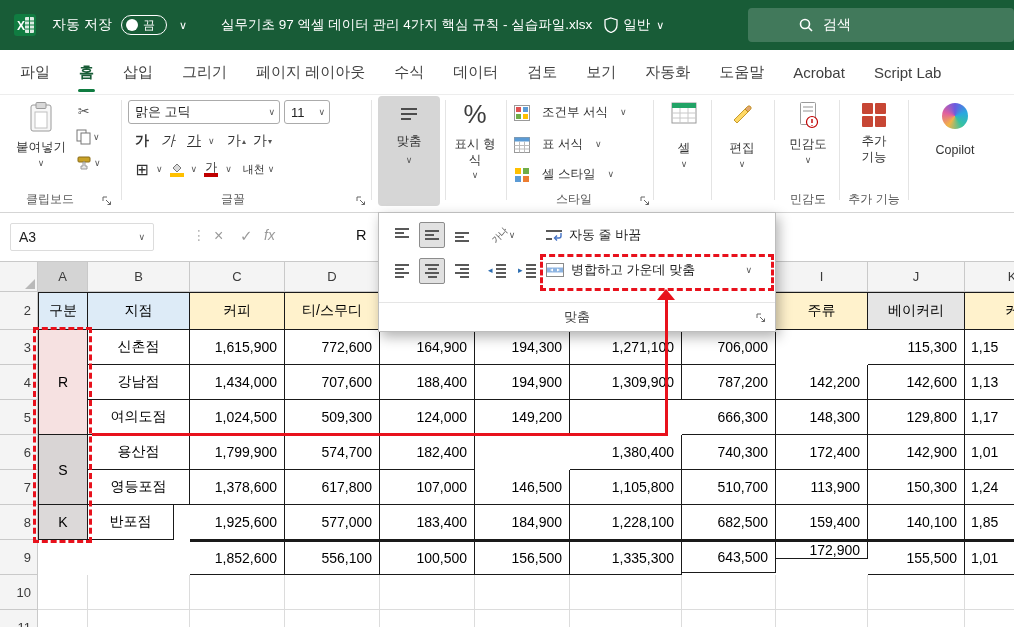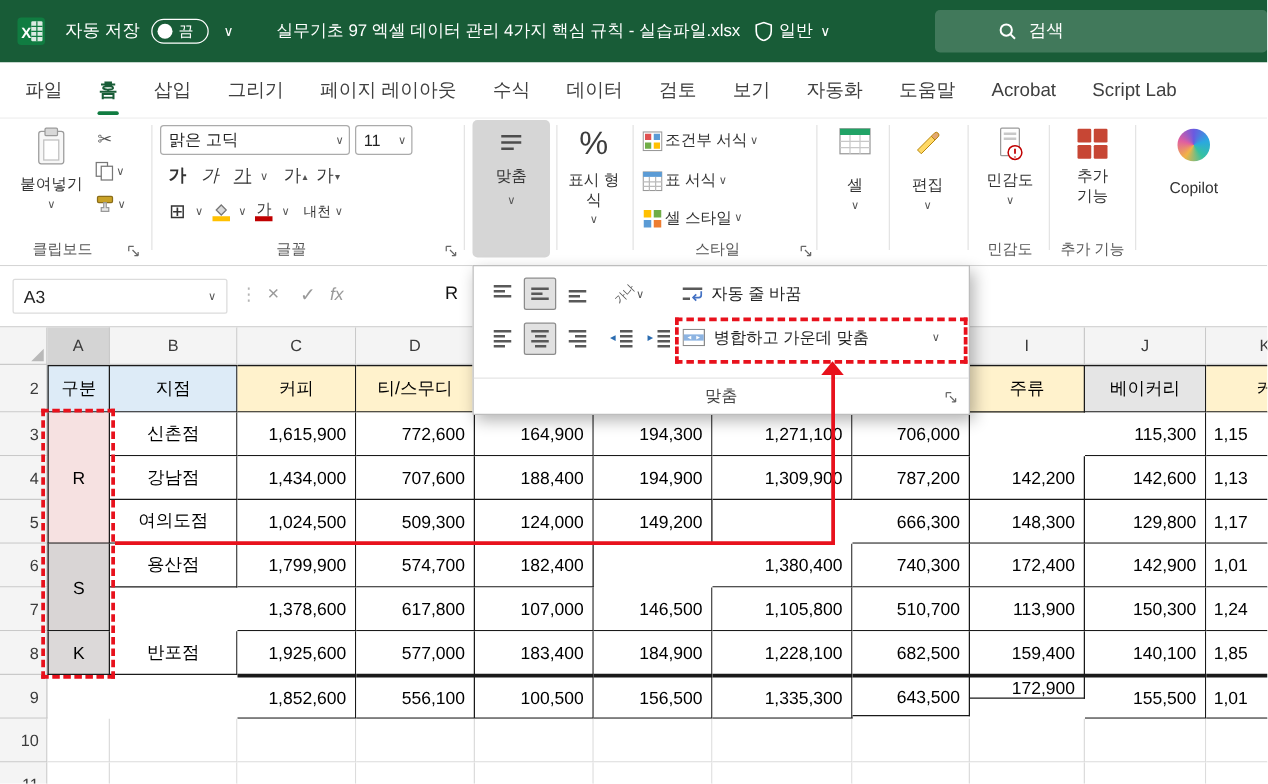--- a/index.html
+++ b/index.html
@@ -38,38 +38,38 @@
   .big-btn{position:absolute;display:flex;flex-direction:column;align-items:center;cursor:default;}
   .big-btn .ic{margin-top:6px;}
   .big-btn .lbl{margin-top:7px;font-size:12.5px;color:#333;white-space:nowrap;text-align:center;line-height:1.25;}
   .chev{font-size:9px;color:#555;line-height:1;}
   .big-btn .chev{margin-top:3px;}
   .combo{position:absolute;height:24px;background:#fff;border:1px solid #ABABAB;border-radius:3px;
          display:flex;align-items:center;font-size:13px;color:#222;padding-left:6px;}
   .combo .chev{position:absolute;right:4px;}
   .f-row{position:absolute;display:flex;align-items:center;gap:2px;}
   .fmt-btn{height:24px;min-width:24px;display:flex;align-items:center;justify-content:center;font-size:14px;color:#333;gap:1px;}
-  .styles-row{position:absolute;display:flex;align-items:center;gap:2px;font-size:12.5px;color:#333;white-space:nowrap;}
+  .styles-row{position:absolute;display:flex;align-items:center;gap:12px;font-size:12.5px;color:#333;white-space:nowrap;}
   .align-big{background:#D6D6D6;border-radius:4px;}
   .bars{display:flex;flex-direction:column;gap:3px;width:16px;}
   .bars i{display:block;height:2px;background:#4d4d4d;}
   .bars i:nth-child(2){width:16px;}
   .bars i:nth-child(1){width:16px;}
   .bars i:nth-child(3){width:10px;}
   .red-underbar{display:block;width:14px;height:4px;background:#C00000;margin-top:0px;}
   .yellow-underbar{display:block;width:14px;height:4px;background:#FFC000;margin-top:0px;}
   .stack{display:flex;flex-direction:column;align-items:center;line-height:1;}
   .addins-ic{display:grid;grid-template-columns:11px 11px;grid-template-rows:11px 11px;gap:2px;}
   .addins-ic b{background:#C74634;border-radius:1px;}
   .copilot-ic{width:26px;height:26px;border-radius:50%;
       background:conic-gradient(#6A5AE0,#2AA8E0,#37C2A0,#F2B347,#E05FA0,#6A5AE0);}
 
   
   .fbar{position:absolute;left:0;top:213px;width:1014px;height:49px;background:#fff;border-bottom:1px solid #C9C9C9;}
-  .namebox{position:absolute;left:10px;top:10px;width:172px;height:28px;border:1px solid #DCDCDC;border-radius:2px;
+  .namebox{position:absolute;left:10px;top:10px;width:144px;height:28px;border:1px solid #DCDCDC;border-radius:2px;
            display:flex;align-items:center;padding-left:8px;font-size:14px;color:#222;}
   .namebox .chev{position:absolute;right:8px;}
   .fsep{position:absolute;left:192px;top:14px;color:#B5B5B5;font-size:14px;}
   .fx-x{position:absolute;left:214px;top:14px;color:#9A9A9A;font-size:16px;}
   .fx-c{position:absolute;left:240px;top:14px;color:#9A9A9A;font-size:15px;}
   .fx-fx{position:absolute;left:264px;top:14px;color:#9A9A9A;font-size:14px;font-style:italic;}
   .fvalue{position:absolute;left:356px;top:14px;font-size:14.5px;color:#111;}
 
   
   #sheet{position:absolute;left:0;top:262px;width:1060px;height:400px;}
@@ -441,30 +441,31 @@
       <div class="cell tcell c-left" style="left: 965px; top: 138px; width: 95px; height: 35px;">1,17</div>
       <div class="cell tcell c-center" style="left: 88px; top: 173px; width: 102px; height: 35px;">용산점</div>
       <div class="cell tcell c-num" style="left: 190px; top: 173px; width: 95px; height: 35px;">1,799,900</div>
       <div class="cell tcell c-num" style="left: 285px; top: 173px; width: 95px; height: 35px;">574,700</div>
       <div class="cell tcell c-num" style="left: 380px; top: 173px; width: 95px; height: 35px;">182,400</div>
       <div class="cell tcell c-num" style="left: 570px; top: 173px; width: 112px; height: 35px;">1,380,400</div>
       <div class="cell tcell c-num" style="left: 682px; top: 173px; width: 94px; height: 35px;">740,300</div>
       <div class="cell tcell c-num" style="left: 776px; top: 173px; width: 92px; height: 35px;">172,400</div>
       <div class="cell tcell c-num" style="left: 868px; top: 173px; width: 97px; height: 35px;">142,900</div>
       <div class="cell tcell c-left" style="left: 965px; top: 173px; width: 95px; height: 35px;">1,01</div>
+      <div class="cell tcell c-center" style="left: 88px; top: 208px; width: 102px; height: 35px;">영등포점</div>
       <div class="cell tcell c-num" style="left: 190px; top: 208px; width: 95px; height: 35px;">1,378,600</div>
       <div class="cell tcell c-num" style="left: 285px; top: 208px; width: 95px; height: 35px;">617,800</div>
       <div class="cell tcell c-num" style="left: 380px; top: 208px; width: 95px; height: 35px;">107,000</div>
       <div class="cell tcell c-num" style="left: 475px; top: 208px; width: 95px; height: 35px;">146,500</div>
       <div class="cell tcell c-num" style="left: 570px; top: 208px; width: 112px; height: 35px;">1,105,800</div>
       <div class="cell tcell c-num" style="left: 682px; top: 208px; width: 94px; height: 35px;">510,700</div>
       <div class="cell tcell c-num" style="left: 776px; top: 208px; width: 92px; height: 35px;">113,900</div>
       <div class="cell tcell c-num" style="left: 868px; top: 208px; width: 97px; height: 35px;">150,300</div>
       <div class="cell tcell c-left" style="left: 965px; top: 208px; width: 95px; height: 35px;">1,24</div>
-      <div class="cell tcell c-center" style="left: 88px; top: 243px; width: 102px; height: 35px;">반포점</div>
+      <div class="cell tcell c-center" style="left: 88px; top: 243px; width: 86px; height: 35px;">반포점</div>
       <div class="cell tcell c-num" style="left: 190px; top: 243px; width: 95px; height: 35px;">1,925,600</div>
       <div class="cell tcell c-num" style="left: 285px; top: 243px; width: 95px; height: 35px;">577,000</div>
       <div class="cell tcell c-num" style="left: 380px; top: 243px; width: 95px; height: 35px;">183,400</div>
       <div class="cell tcell c-num" style="left: 475px; top: 243px; width: 95px; height: 35px;">184,900</div>
       <div class="cell tcell c-num" style="left: 570px; top: 243px; width: 112px; height: 35px;">1,228,100</div>
       <div class="cell tcell c-num" style="left: 682px; top: 243px; width: 94px; height: 35px;">682,500</div>
       <div class="cell tcell c-num" style="left: 776px; top: 243px; width: 92px; height: 35px;">159,400</div>
       <div class="cell tcell c-num" style="left: 868px; top: 243px; width: 97px; height: 35px;">140,100</div>
       <div class="cell tcell c-left" style="left: 965px; top: 243px; width: 95px; height: 35px;">1,85</div>
       <div class="cell tcell t-top c-num" style="left: 190px; top: 278px; width: 95px; height: 35px;">1,852,600</div>

